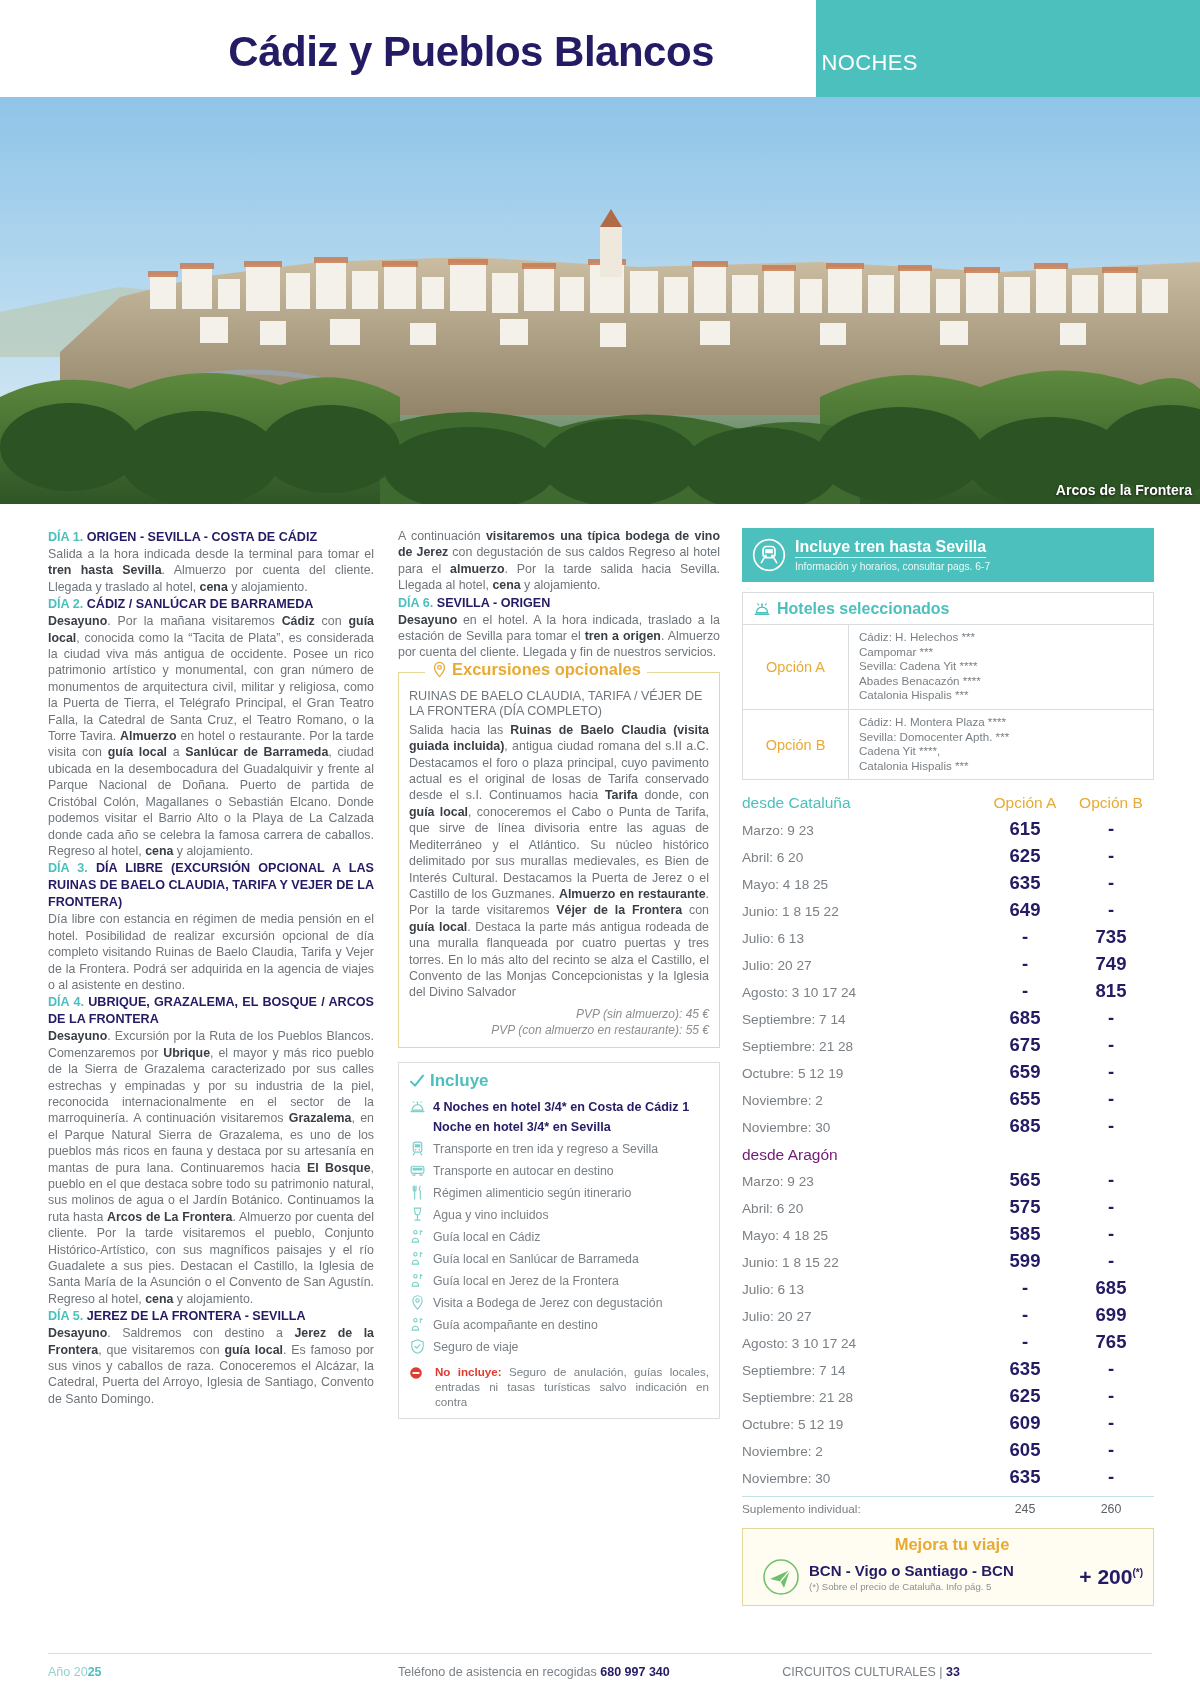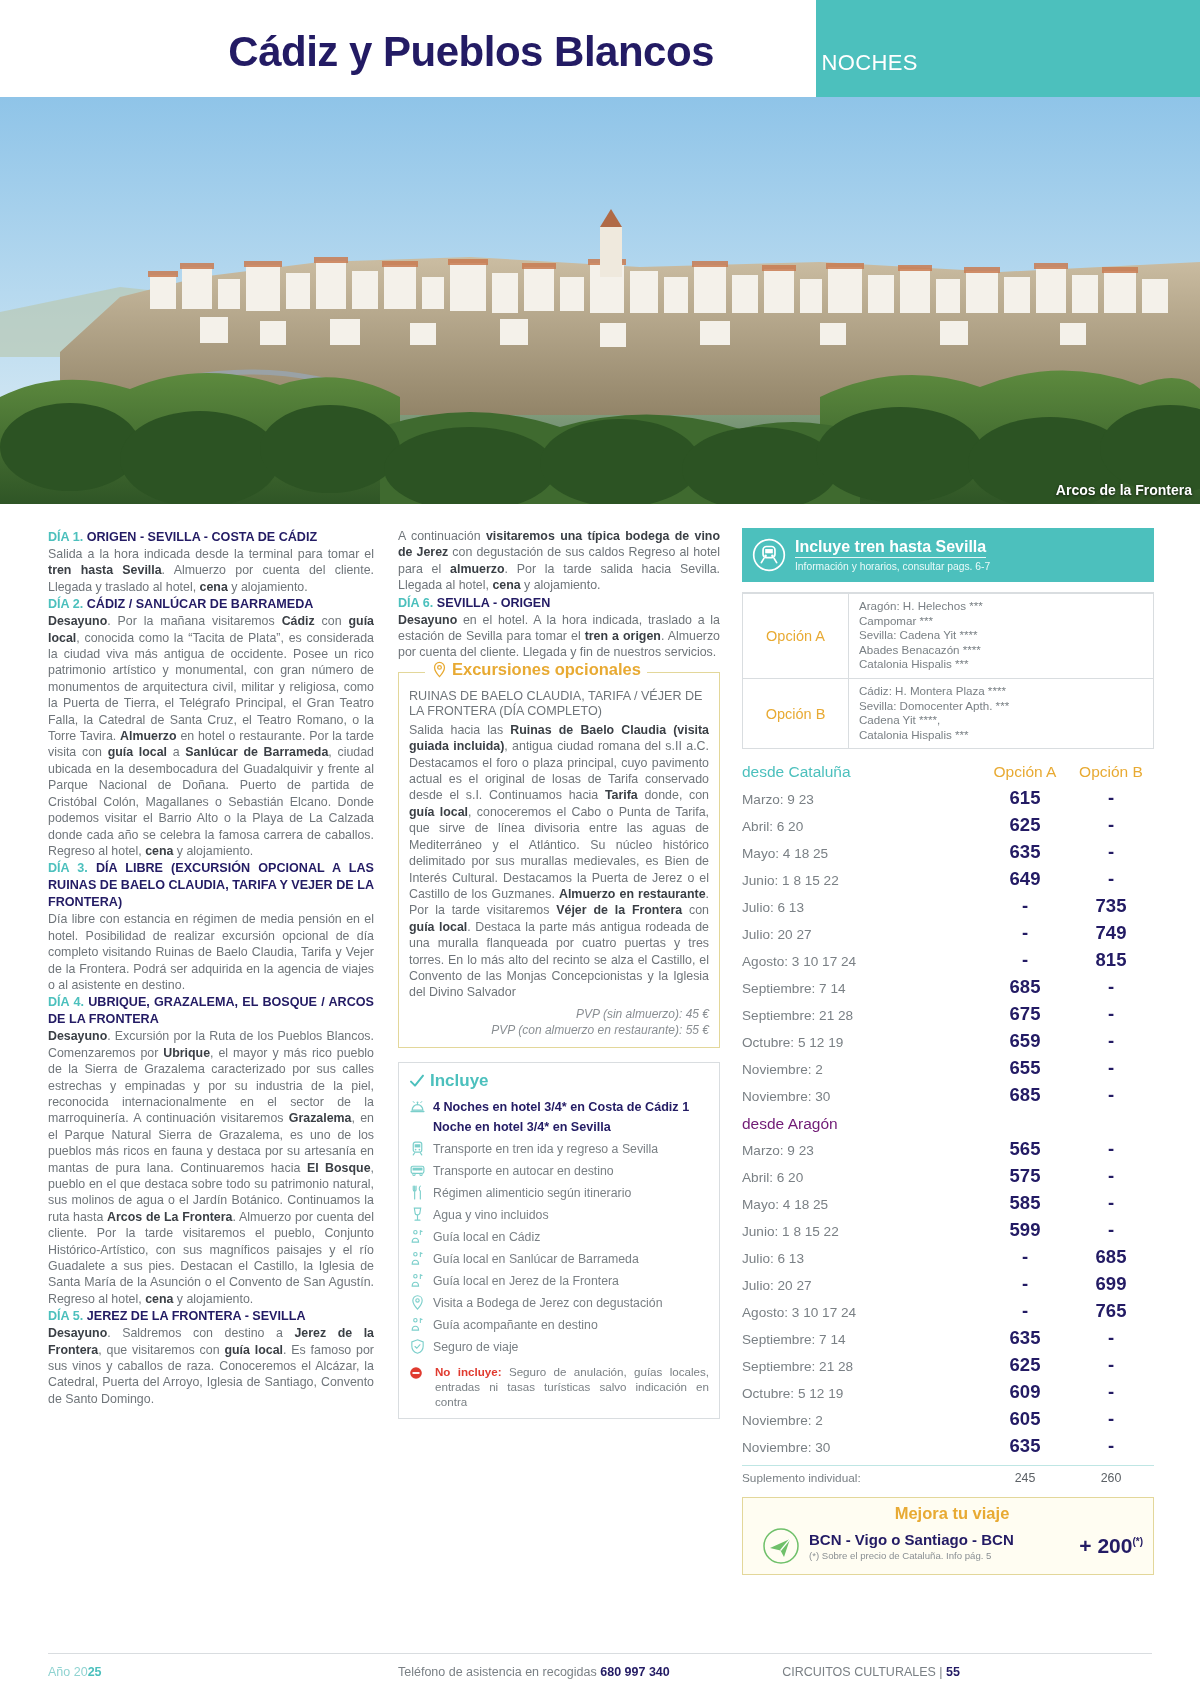--- a/index.html
+++ b/index.html
@@ -428,25 +428,34 @@
           <circle cx="24" cy="21" r="1.5" fill="#ffffff"></circle>
         <path d="M14 24l-3 5M26 24l3 5" stroke="#ffffff" stroke-width="2" stroke-linecap="round"></path>
       </svg>
       <div class="train-texts">
         <div class="train-title">Incluye tren hasta Sevilla</div>
         <div class="train-note">Información y horarios, consultar pags. 6-7</div>
       </div>
     </div>
 
     <div class="hotels-box">
+      <div class="hotels-title">
+        <svg width="18" height="18" viewBox="0 0 24 24">
+          <path d="M3 19h18" stroke="#4cc0bd" stroke-width="2" stroke-linecap="round"></path>
+          <path d="M4.5 17a7.5 7.5 0 0 1 15 0z" fill="none" stroke="#4cc0bd" stroke-width="1.8"></path>
+          <circle cx="12" cy="6.2" r="1.4" fill="#4cc0bd"></circle>
+          <path d="M12 7.6v2M6 5l1.4 1.6M18 5l-1.4 1.6" stroke="#4cc0bd" stroke-width="1.5" stroke-linecap="round"></path>
+        </svg>
+        <span>Hoteles seleccionados</span>
+      </div>
       <div id="hotels-root">
           <div class="hotels-row">
             <div class="hotels-opt">Opción A</div>
             <div class="hotels-list">
-              <div>Aragón: H. Helechos ***</div>
+              <div>Cádiz: H. Helechos ***</div>
               <div>Campomar ***</div>
               <div>Sevilla: Cadena Yit ****</div>
               <div>Abades Benacazón ****</div>
               <div>Catalonia Hispalis ***</div>
             </div>
           </div>
           <div class="hotels-row">
             <div class="hotels-opt">Opción B</div>
             <div class="hotels-list">
               <div>Cádiz: H. Montera Plaza ****</div>
@@ -617,17 +626,17 @@
     <div class="footer-line"></div>
     <div class="footer-left">
       <span>Año 20</span><b>25</b>
     </div>
     <div class="footer-center">
       <span>Teléfono de asistencia en recogidas</span>
       <b>680 997 340</b>
     </div>
     <div class="footer-right">
       <span>CIRCUITOS CULTURALES |</span>
-      <b>55</b>
+      <b>33</b>
     </div>
   </div>
 
 </div>
 
 </body></html>

